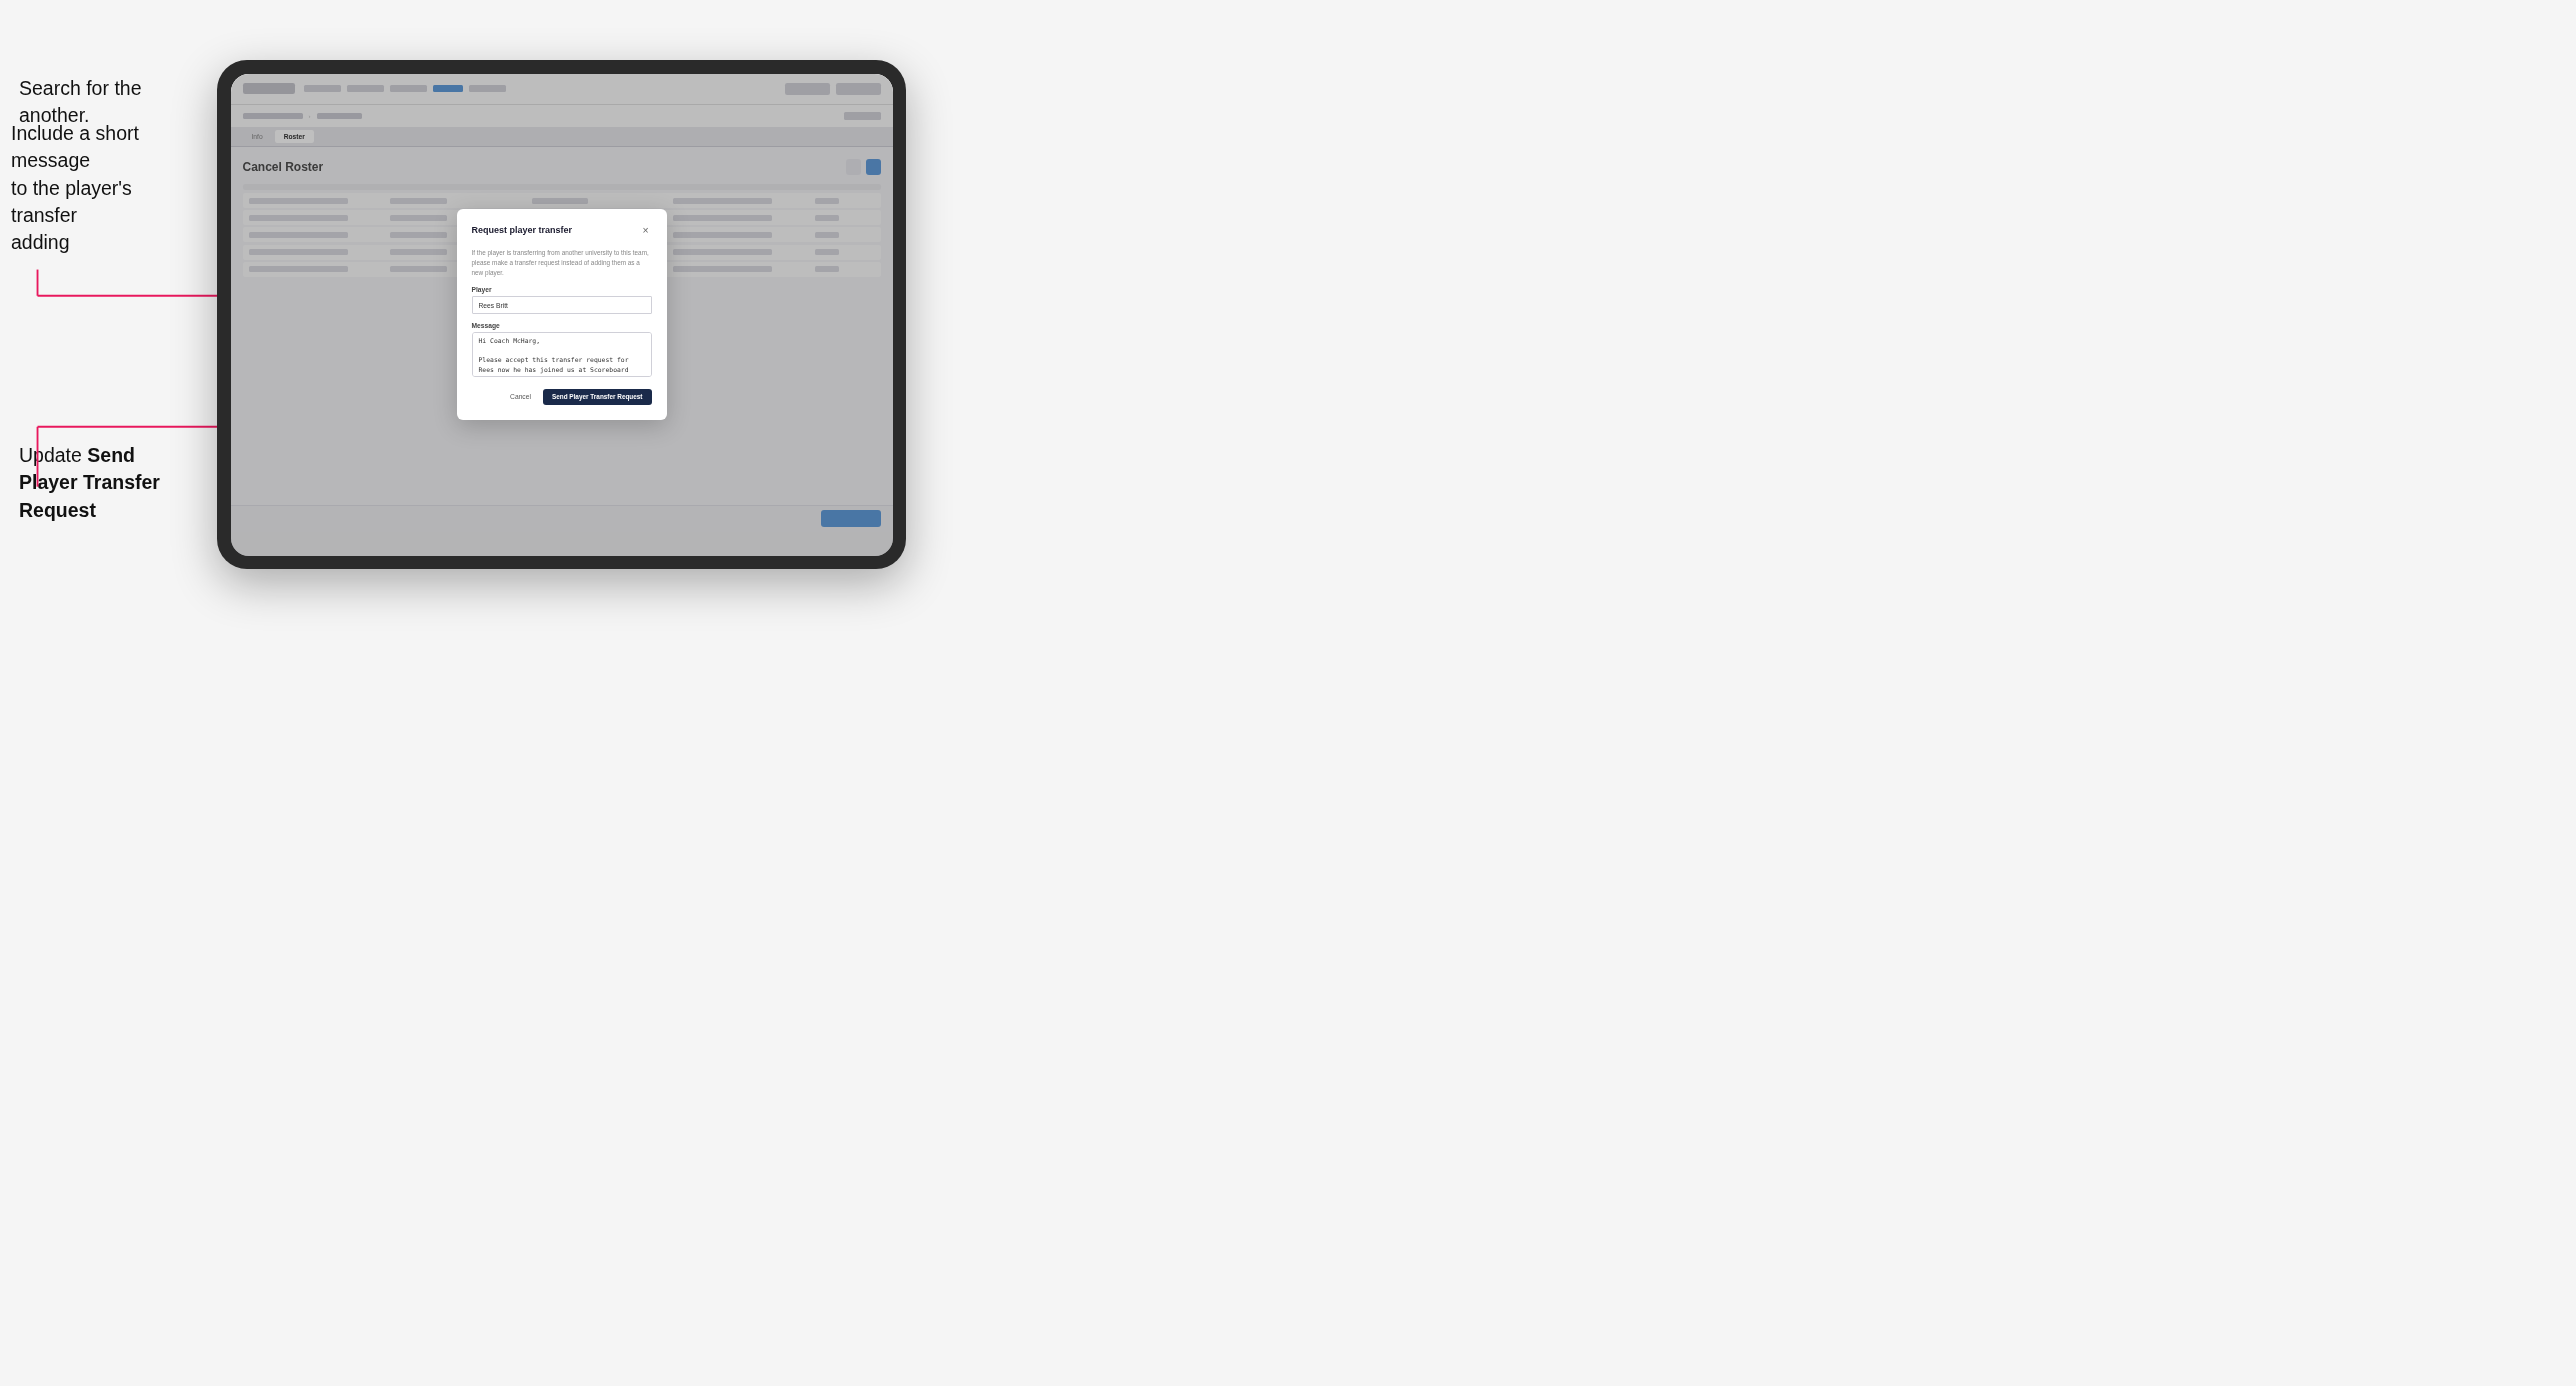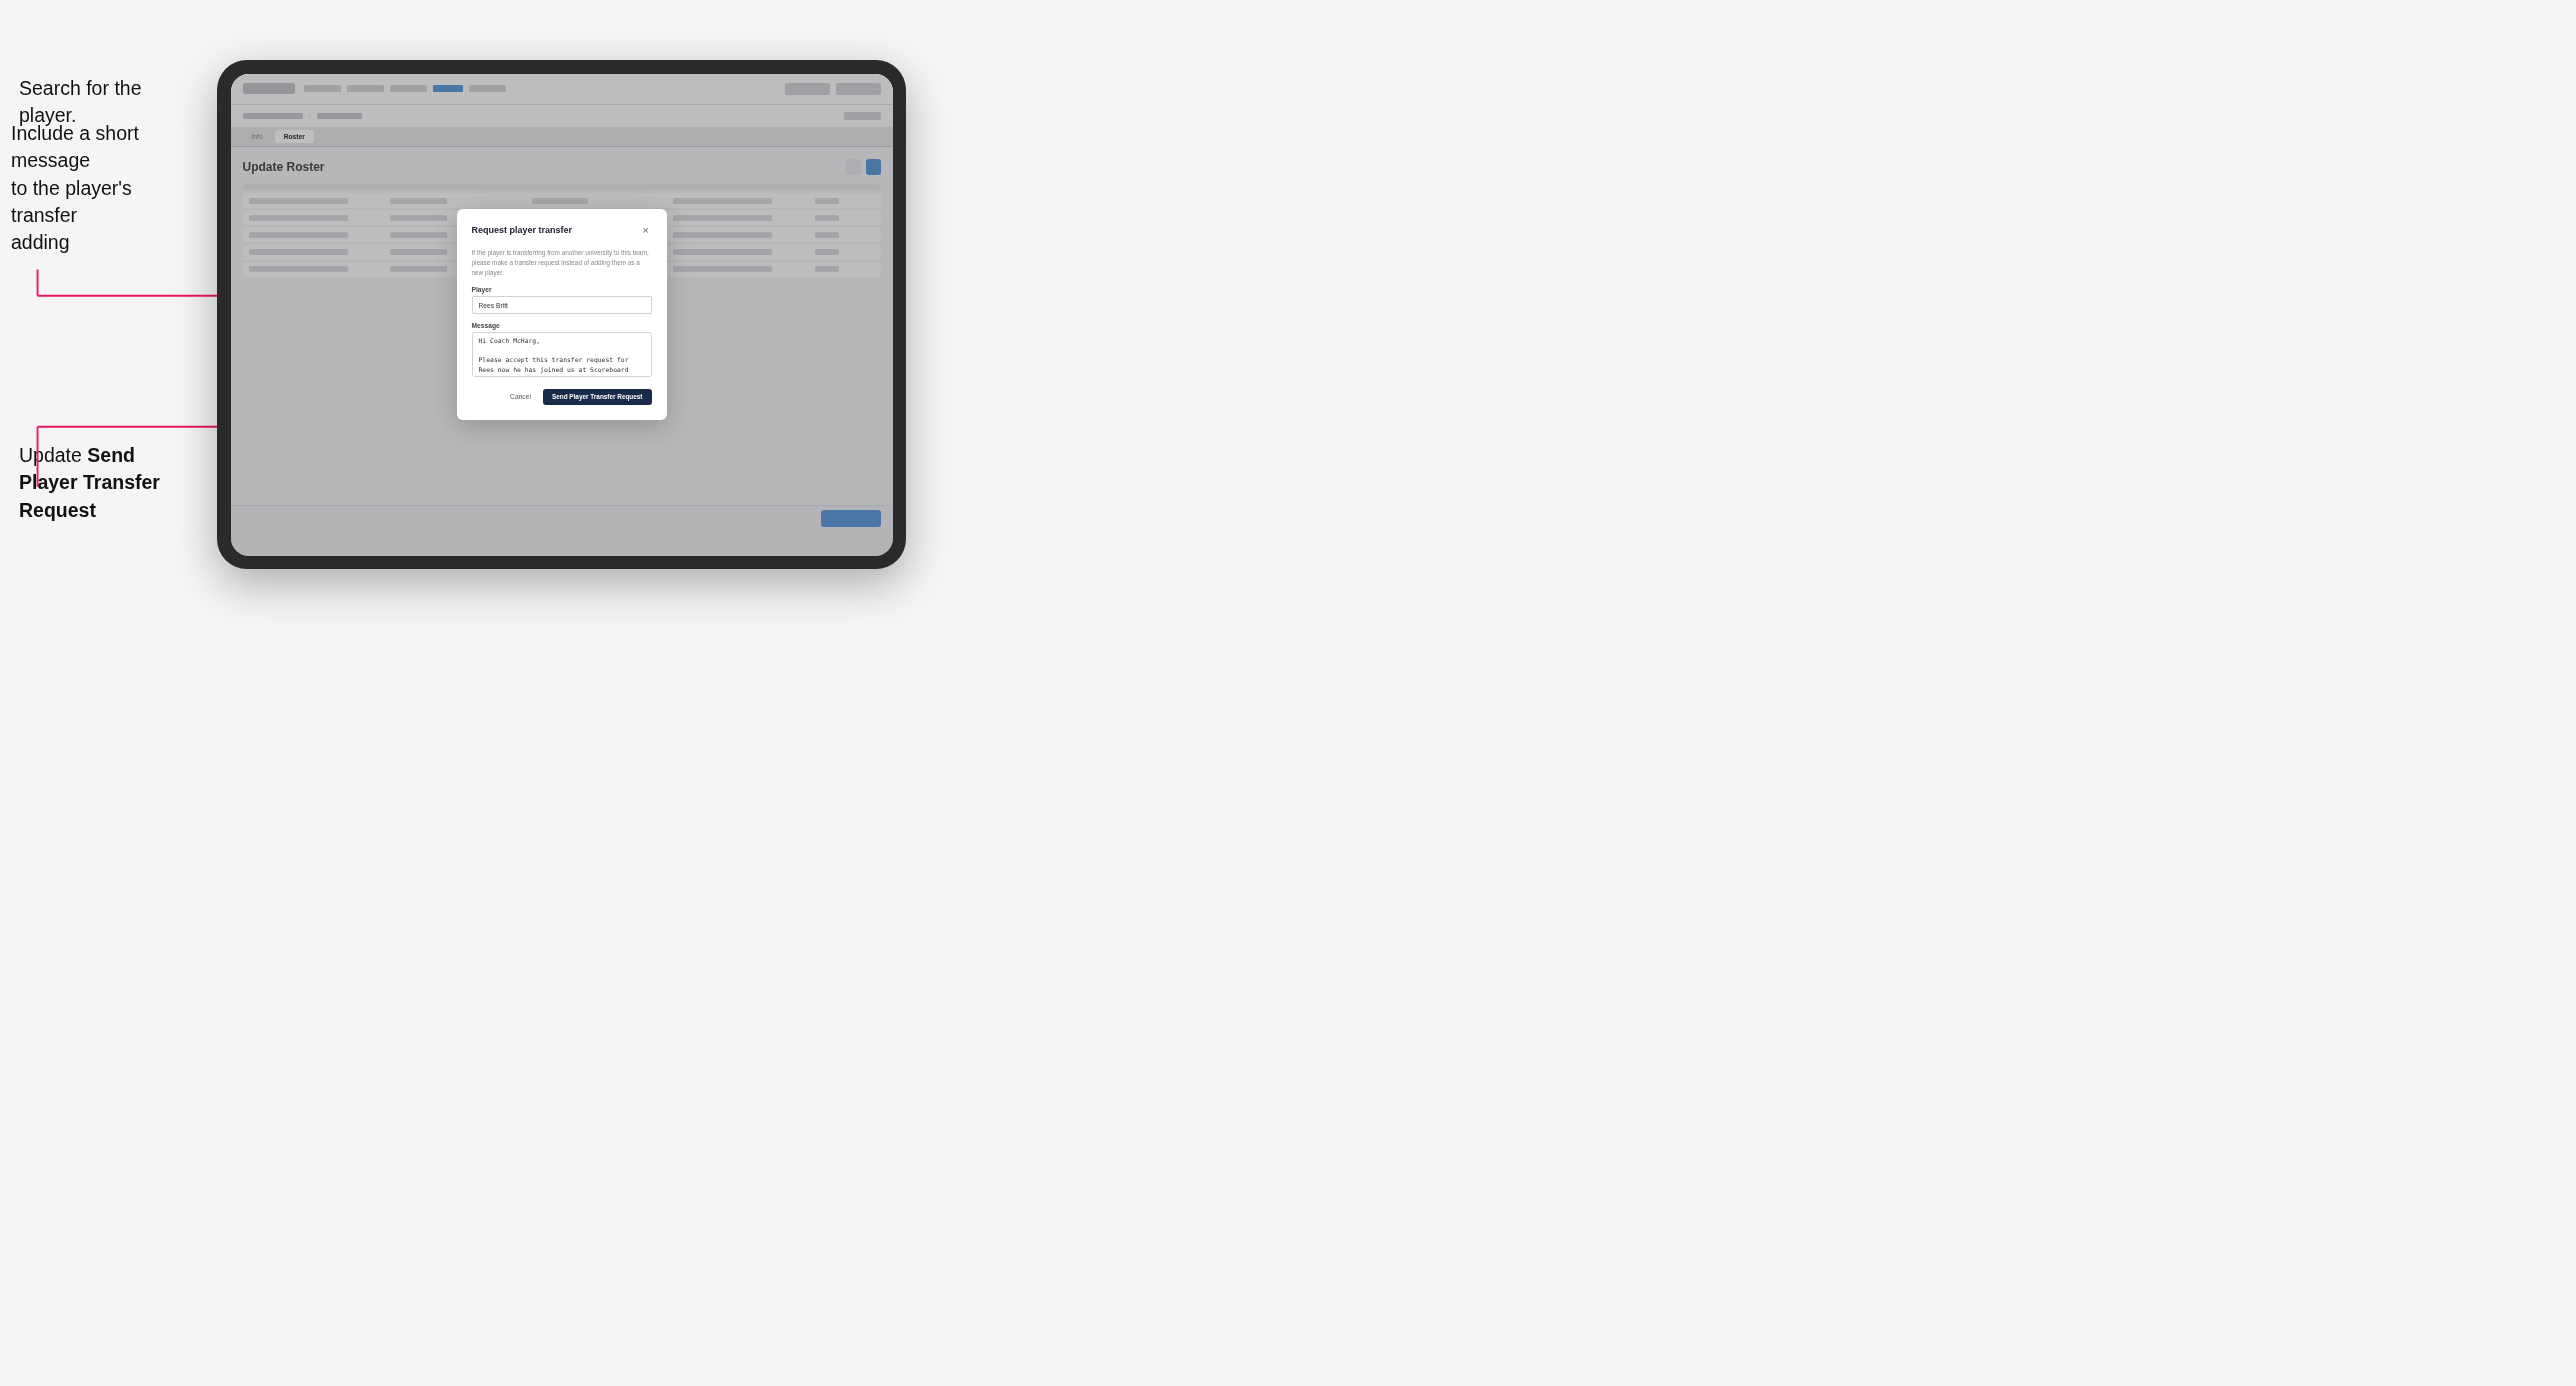--- a/index.html
+++ b/index.html
@@ -372,21 +372,21 @@
       width: 2576px;
       height: 1386px;
       pointer-events: none;
     }
   </style>
 </head>
 <body>
 
 <div class="annotation-area">
   <div style="position:absolute; top:75px; left:19px; width:180px;">
-    <span class="annotation-text" style="position:relative; font-size:19.5px;">Search for the player.</span>
+    <span class="annotation-text" style="position:relative; font-size:19.5px;">Search for the another.</span>
   </div>
 
   <div style="position:absolute; top:120px; left:11px; width:180px; font-size:19.5px; line-height:1.4; color:#111;">
     <span>Include a short message</span><br>
     <span>to the player's transfer</span><br>
     <span>adding</span>
   </div>
 
   <div style="position:absolute; top:442px; left:19px; width:172px; font-size:19.5px; line-height:1.4; color:#111;">
     <span>Update </span><strong>Send Player Transfer Request</strong>
@@ -435,21 +435,21 @@
       <div class="tab">
         <span>Info</span>
       </div>
       <div class="tab active">
         <span>Roster</span>
       </div>
     </div>
 
     <div class="main-content">
       <div class="page-title-row">
-        <div class="page-title-text">Update Roster</div>
+        <div class="page-title-text">Cancel Roster</div>
         <div class="action-buttons">
           <button class="action-btn secondary"></button>
           <button class="action-btn primary"></button>
         </div>
       </div>
 
       <div class="table-header">
         <div class="th"></div>
         <div class="th"></div>
         <div class="th"></div>

